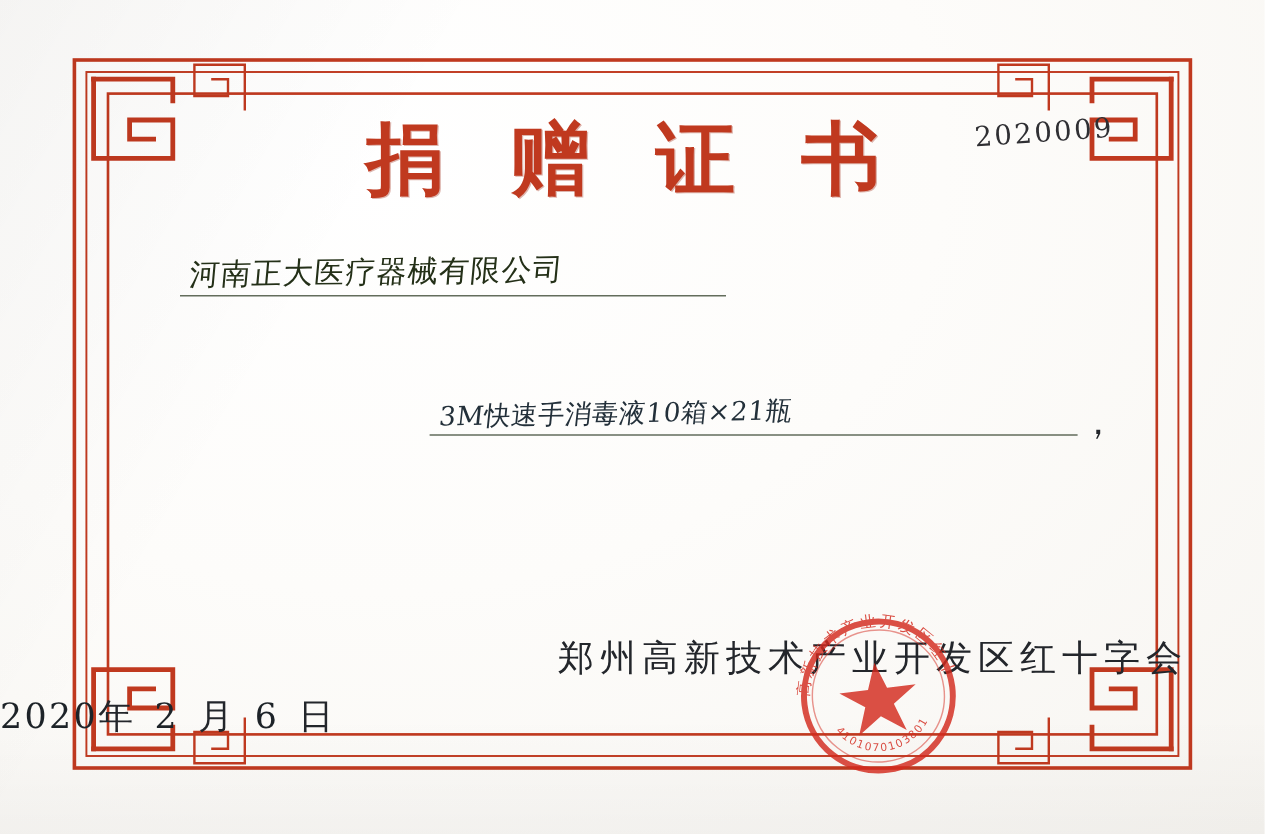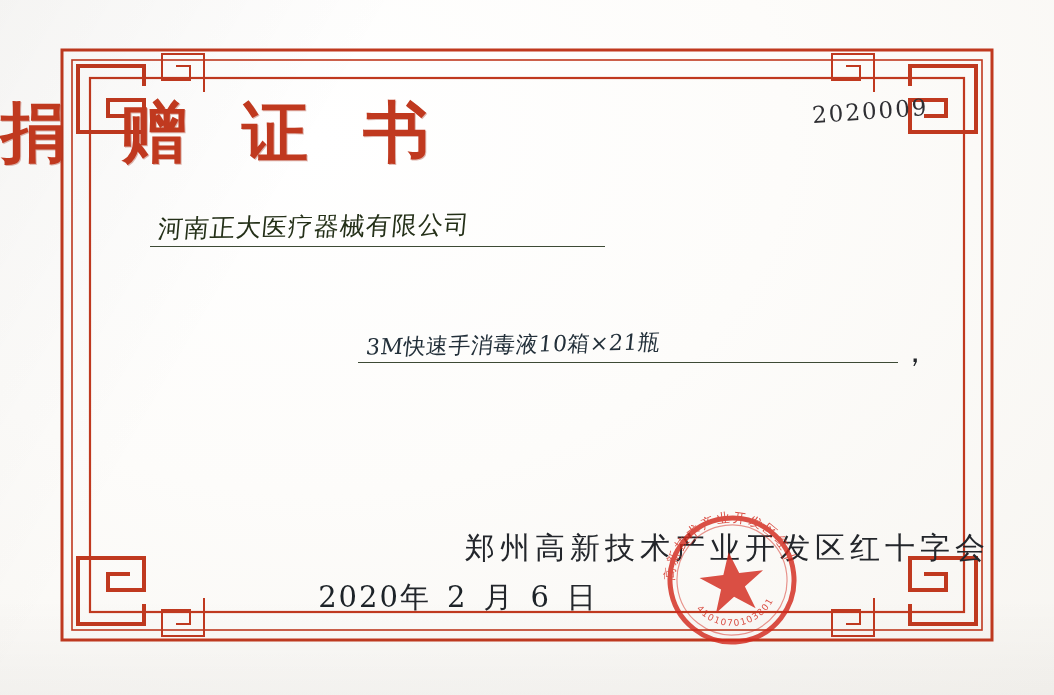--- a/index.html
+++ b/index.html
@@ -63,21 +63,21 @@
     color: #2f2f33;
     letter-spacing: 2px;
     transform: rotate(-4deg);
   }
 
   .title {
     position: absolute;
     left: 0;
     top: 88px;
     width: 1054px;
-    text-align: left;
+    text-align: center;
     font-family: "DejaVu Serif", serif;
     font-size: 66px;
     font-weight: bold;
     letter-spacing: 16px;
     color: #c0391f;
     text-shadow: 1px 1px 0 rgba(160,45,25,0.35);
   }
 
   .recipient-line {
     position: absolute;
@@ -146,24 +146,24 @@
     width: 990px;
     text-align: right;
     font-family: "DejaVu Serif", serif;
     font-size: 30px;
     letter-spacing: 5px;
     color: #23262b;
   }
 
   .date-row {
     position: absolute;
-    left: 15px;
+    left: 0;
     top: 578px;
     width: 886px;
-    text-align: center;
+    text-align: left;
     font-family: "DejaVu Serif", serif;
     font-size: 29px;
     color: #23262b;
   }
   .date-row span { letter-spacing: 2px; }
   .handwrite {
     font-family: "DejaVu Serif", serif;
     color: #1d2328;
   }
   .date-gap { display: inline-block; width: 16px; }

